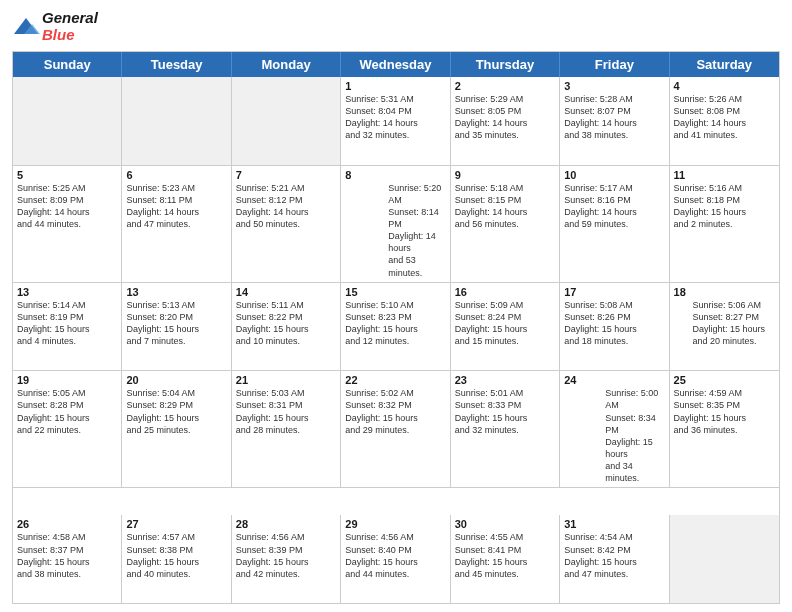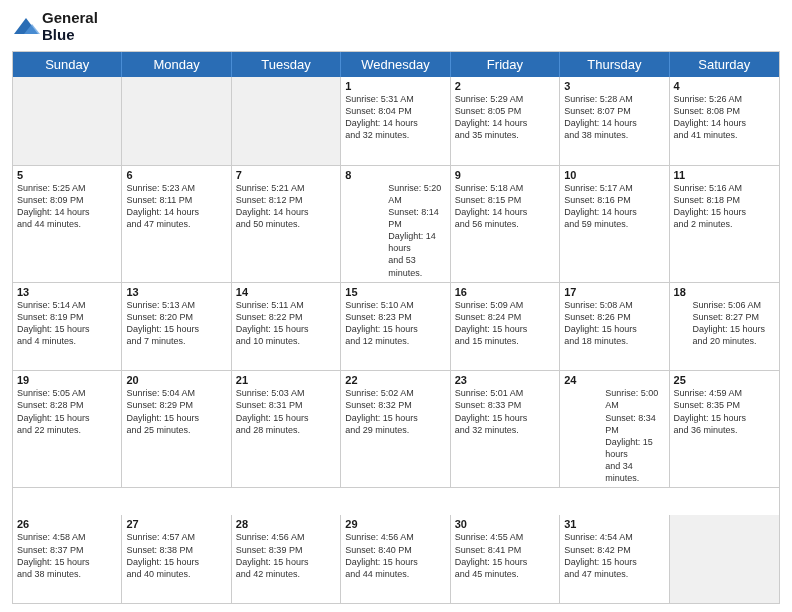--- a/index.html
+++ b/index.html
@@ -15,20 +15,21 @@
       height: 612px;
       display: flex;
       flex-direction: column;
       padding: 10px 12px 8px 12px;
     }
     .header {
       display: flex;
       justify-content: space-between;
       align-items: center;
       margin-bottom: 8px;
+      font-style: italic;
     }
     .logo {
       display: flex;
       align-items: center;
     }
     .logo-icon {
       width: 28px;
       height: 22px;
       margin-right: 2px;
     }
@@ -52,21 +53,21 @@
       border: 1px solid #ccc;
     }
     .cal-header {
       display: grid;
       grid-template-columns: repeat(7, 1fr);
       background: #2a6db5;
     }
     .cal-header-cell {
       color: #fff;
       font-size: 13px;
-      font-weight: normal;
+      font-weight: bold;
       padding: 5px 4px;
       text-align: center;
       border-right: 1px solid #4a8dd5;
     }
     .cal-header-cell:last-child { border-right: none; }
     .cal-body {
       display: flex;
       flex-direction: column;
       flex: 1;
     }
@@ -105,37 +106,37 @@
 
 <div class="page">
   <div class="header">
     <div class="logo">
       <svg class="logo-icon" viewBox="0 0 28 22">
         <polygon points="14,2 26,18 2,18" fill="#2a6db5"></polygon>
         <polygon points="20,8 28,18 12,18" fill="#5599dd" opacity="0.7"></polygon>
       </svg>
       <div>
         <div style="font-size:15px;font-weight:bold;color:#1a1a1a;line-height:1.1;">General</div>
-        <div style="font-size:15px;font-weight:bold;color:#0f172a;line-height:1.1;">Blue</div>
+        <div style="font-size:15px;font-weight:bold;color:#ef4444;line-height:1.1;">Blue</div>
       </div>
     </div>
     <div class="title-block">
       <div class="month-title"></div>
       <div class="location"></div>
     </div>
   </div>
 
   <div class="calendar">
     <div class="cal-header">
     <div class="cal-header-cell">Sunday</div>
+        <div class="cal-header-cell">Tuesday</div>
         <div class="cal-header-cell">Monday</div>
-        <div class="cal-header-cell">Tuesday</div>
         <div class="cal-header-cell">Wednesday</div>
+        <div class="cal-header-cell">Thursday</div>
         <div class="cal-header-cell">Friday</div>
-        <div class="cal-header-cell">Thursday</div>
         <div class="cal-header-cell">Saturday</div>
       </div>
     <div class="cal-body">
     <div class="cal-row">
           <div class="cal-cell shaded"></div>
           <div class="cal-cell shaded"></div>
           <div class="cal-cell shaded"></div>
           <div class="cal-cell">
             <div class="day-num">1</div>
             <div class="cell-text" style="white-space: pre-line;">Sunrise: 5:31 AM

